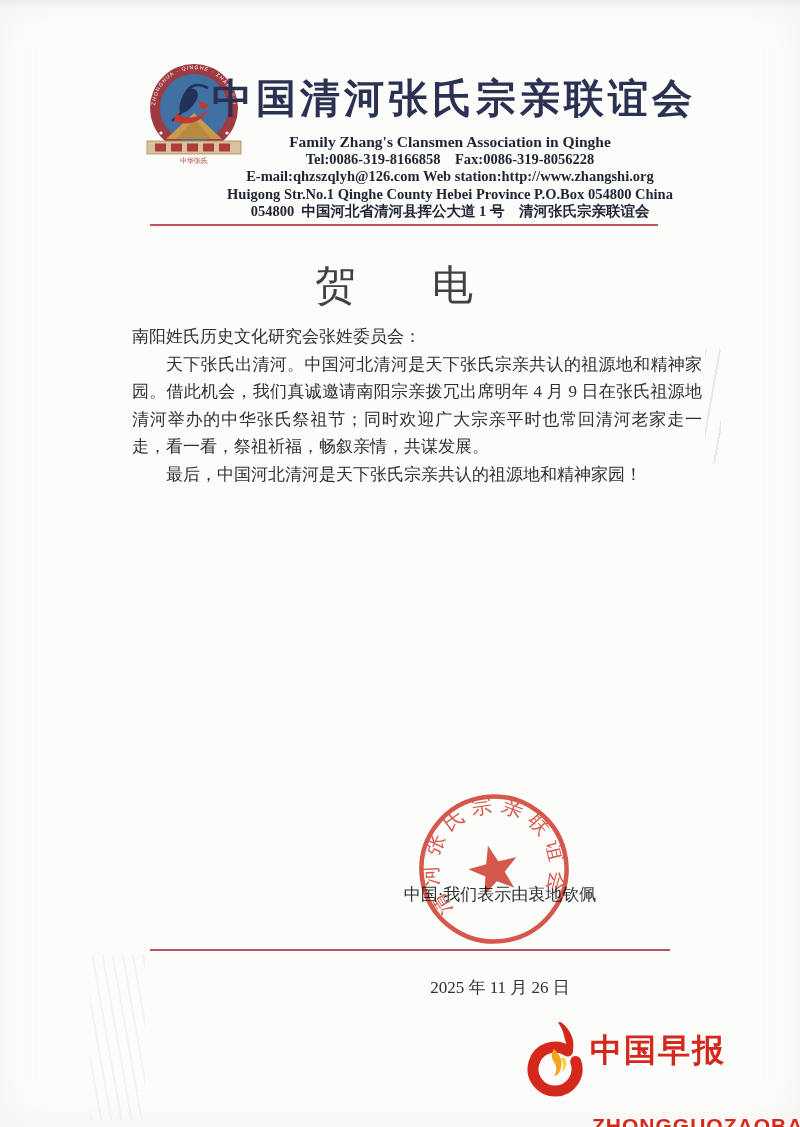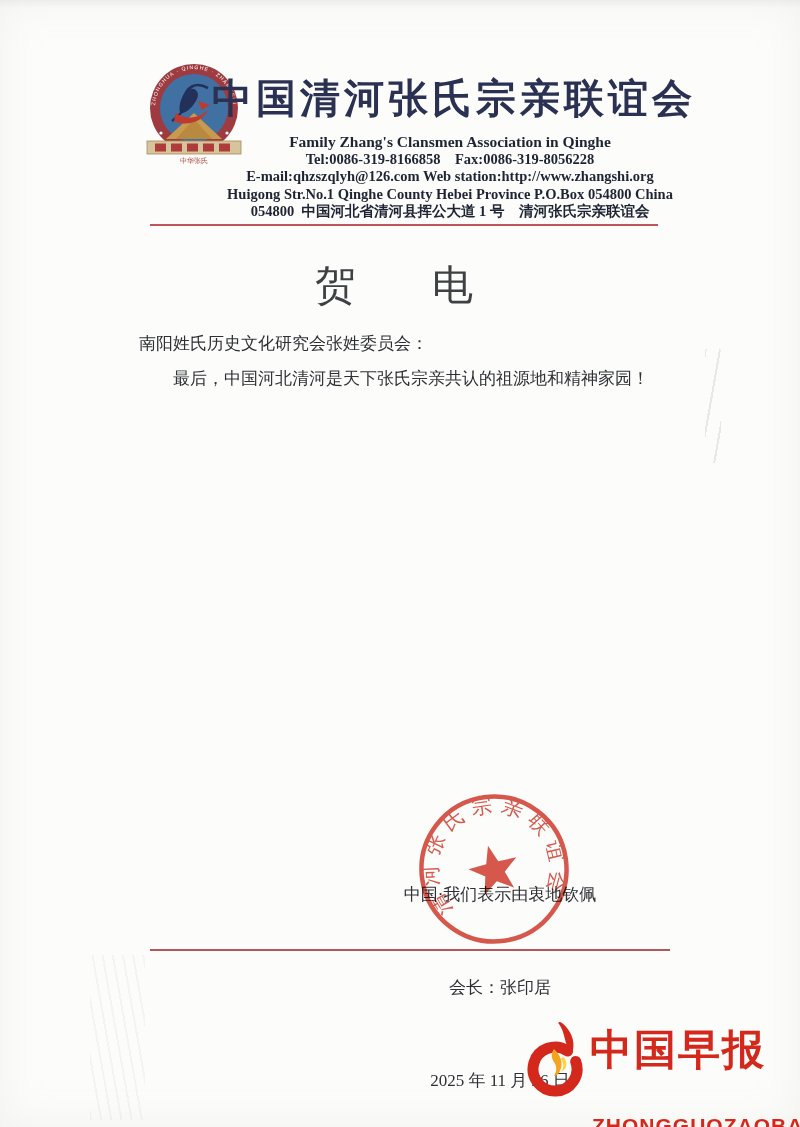--- a/index.html
+++ b/index.html
@@ -32,21 +32,21 @@
     position:absolute;left:0;top:258px;width:800px;
     display:flex;justify-content:center;gap:76px;
     font-size:41px;color:#3f4043;transform:translateX(-6px);
     font-weight:500;
   }
   .body-text{
     position:absolute;left:132px;top:323px;width:570px;
     font-size:17px;line-height:27.5px;color:#2f3036;
     text-align:justify;
   }
-  .body-text p{margin:7px;}
+  .body-text p{margin:0;}
   .body-text p.indent{text-indent:34px;}
   
   .signature{
     position:absolute;left:200px;top:817px;width:600px;
     text-align:center;font-size:17px;line-height:31px;color:#2f3036;
     white-space:pre;
   }
   
   .seal{
     position:absolute;left:417px;top:792px;width:154px;height:154px;
@@ -54,21 +54,21 @@
     mix-blend-mode:multiply;opacity:.85;
   }
   .bottom-divider{
     position:absolute;left:150px;top:949px;width:520px;height:2px;
     background:#b5565c;
   }
   
   .zaobao-mark{position:absolute;left:526px;top:1021px;width:62px;height:78px;}
   .zaobao-cn{
     position:absolute;left:590px;top:1027px;width:200px;
-    font-size:42px;line-height:46px;font-weight:bold;color:#d5281d;
+    font-size:32px;line-height:46px;font-weight:bold;color:#d5281d;
     letter-spacing:2px;white-space:pre;font-family:"Liberation Sans","DejaVu Sans",sans-serif;
   }
   .zaobao-en{
     position:absolute;left:592px;top:1078px;width:200px;
     font-size:21px;font-weight:bold;color:#d5281d;letter-spacing:1px;
     font-family:"Liberation Sans","DejaVu Sans",sans-serif;
     margin-top:36px;
   }
   
   .smudge-right{
@@ -136,26 +136,26 @@
   </div>
   <div class="hdr-divider"></div>
 
   <div class="letter-title">
     <span>贺</span>
     <span>电</span>
   </div>
 
   <div class="body-text">
     <p>南阳姓氏历史文化研究会张姓委员会：</p>
+    <p class="indent">天下张氏出清河。中国河北清河是天下张氏宗亲共认的祖源地和精神家园。借此机会，我们真诚邀请南阳宗亲拨冗出席明年 4 月 9 日在张氏祖源地清河举办的中华张氏祭祖节；同时欢迎广大宗亲平时也常回清河老家走一走，看一看，祭祖祈福，畅叙亲情，共谋发展。</p>
     <p class="indent">最后，中国河北清河是天下张氏宗亲共认的祖源地和精神家园！</p>
   </div>
 
   <div class="signature">
     <div>中国·我们表示由衷地钦佩</div>
-    <div>会长：张印居</div>
     <div>2025 年 11 月 26 日</div>
   </div>
 
   <svg class="seal" viewBox="0 0 154 154">
     <circle cx="77" cy="77" r="72.5" fill="none" stroke="#d23b2e" stroke-width="4.5"></circle>
     <polygon transform="translate(77,79) rotate(-6)" points="0,-26 6.2,-8.5 24.7,-8 10,3.2 15.3,21 0,10.5 -15.3,21 -10,3.2 -24.7,-8 -6.2,-8.5" fill="#d23b2e"></polygon>
     <defs>
       <path id="sealArc" d="M 33.3 113.6 A 57 57 0 1 1 120.7 113.6" fill="none"></path>
     </defs>
     <text font-size="21" fill="#d23b2e" letter-spacing="7">

